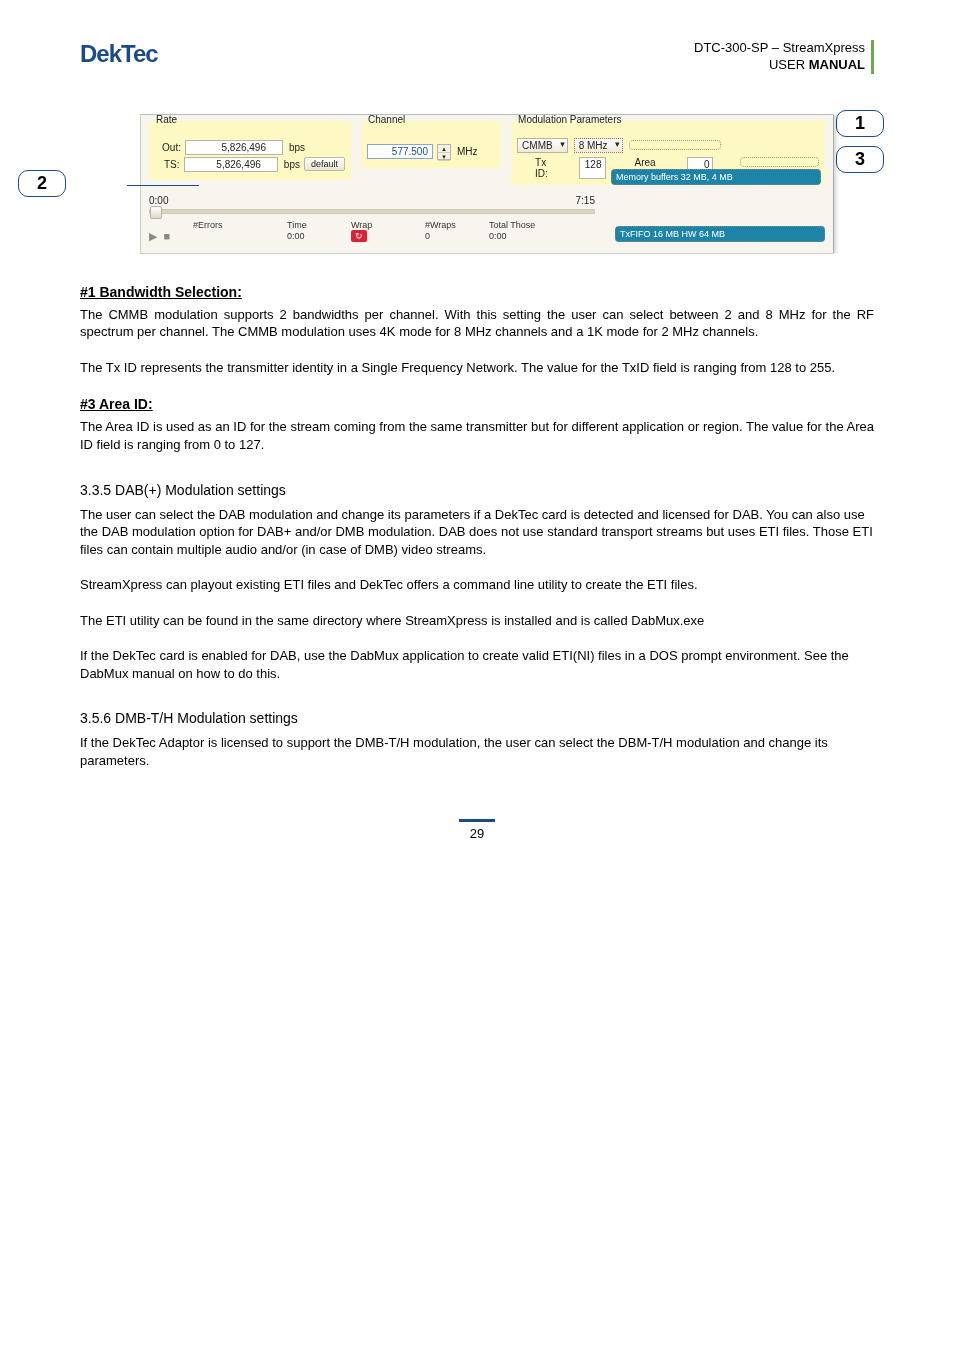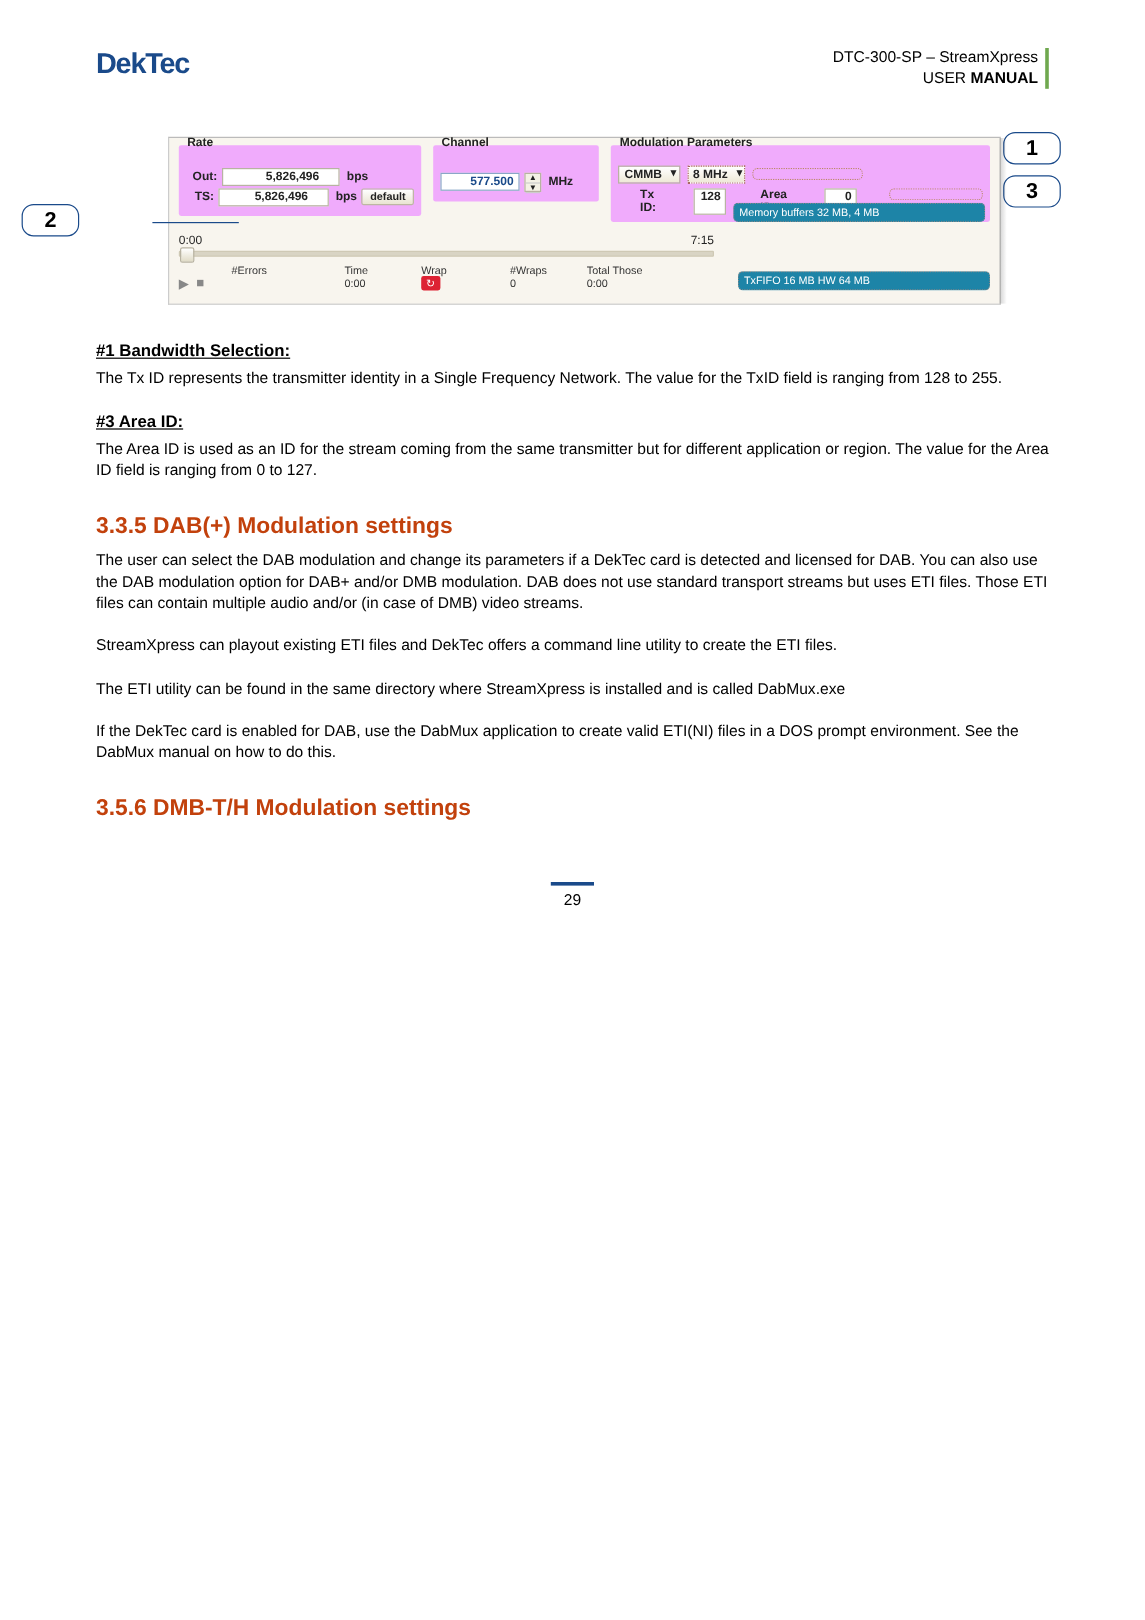--- a/index.html
+++ b/index.html
@@ -64,25 +64,24 @@
     background: linear-gradient(90deg, rgba(0,0,0,0.18), rgba(0,0,0,0));
   }
   .panel-row1 {
     display: flex;
     gap: 10px;
     margin-bottom: 4px;
     align-items: flex-start;
   }
   .grp {
     border: 1px solid #d9d4c4;
-    background: #f0abfc;
+    background: #fef9c3;
     border-radius: 2px;
     padding: 6px;
     position: relative;
-    font-weight: bold;
   }
   .grp-title {
     position: relative;
     top: -13px;
     left: -2px;
     background: #f8f5ee;
     padding: 0 3px;
     display: inline-block;
     font-size: 10px;
     color: #222;
@@ -266,24 +265,24 @@
     text-decoration: underline;
     margin: 20px 0 6px 0;
   }
   p.body {
     font-size: 13px;
     text-align: justify;
     margin: 4px 0 18px 0;
     line-height: 1.35;
   }
   h3.sec {
-    font-size: 19px;
-    color: #c2410c;
+    font-size: 14px;
+    color: #000000;
     margin: 28px 0 8px 0;
-    font-weight: bold;
+    font-weight: normal;
   }
   .footer {
     text-align: center;
     margin-top: 50px;
     font-size: 13px;
   }
   .footer-line {
     width: 36px;
     height: 3px;
     background: #1a4a8a;
@@ -399,31 +398,33 @@
           </div>
           <div style="width:216px;">
             <div class="txfifo" style="margin-top:6px;">TxFIFO 16 MB   HW 64 MB</div>
           </div>
         </div>
       </div>
     </div>
   </div>
 
   <h3 class="und">#1 Bandwidth Selection:</h3>
+  <p class="body">The CMMB modulation supports 2 bandwidths per channel. With this setting the user can select between 2 and 8 MHz for the RF spectrum per channel. The CMMB modulation uses 4K mode for 8 MHz channels and a 1K mode for 2 MHz channels.</p>
 
   <p class="body">The Tx ID represents the transmitter identity in a Single Frequency Network. The value for the TxID field is ranging from 128 to 255.</p>
 
   <h3 class="und">#3 Area ID:</h3>
   <p class="body">The Area ID is used as an ID for the stream coming from the same transmitter but for different application or region. The value for the Area ID field is ranging from 0 to 127.</p>
 
   <h3 class="sec">3.3.5 DAB(+) Modulation settings</h3>
   <p class="body" style="text-align:left;">The user can select the DAB modulation and change its parameters if a DekTec card is detected and licensed for DAB. You can also use the DAB modulation option for DAB+ and/or DMB modulation. DAB does not use standard transport streams but uses ETI files. Those ETI files can contain multiple audio and/or (in case of DMB) video streams.</p>
   <p class="body" style="text-align:left;">StreamXpress can playout existing ETI files and DekTec offers a command line utility to create the ETI files.</p>
   <p class="body" style="text-align:left;">The ETI utility can be found in the same directory where StreamXpress is installed and is called DabMux.exe</p>
   <p class="body" style="text-align:left;">If the DekTec card is enabled for DAB, use the DabMux application to create valid ETI(NI) files in a DOS prompt environment. See the DabMux manual on how to do this.</p>
 
   <h3 class="sec">3.5.6 DMB-T/H Modulation settings</h3>
+  <p class="body" style="text-align:left;">If the DekTec Adaptor is licensed to support the DMB-T/H modulation, the user can select the DBM-T/H modulation and change its parameters.</p>
 
   <div class="footer">
     <div class="footer-line"></div>
     <div>29</div>
   </div>
 </div>
 
 </body></html>

